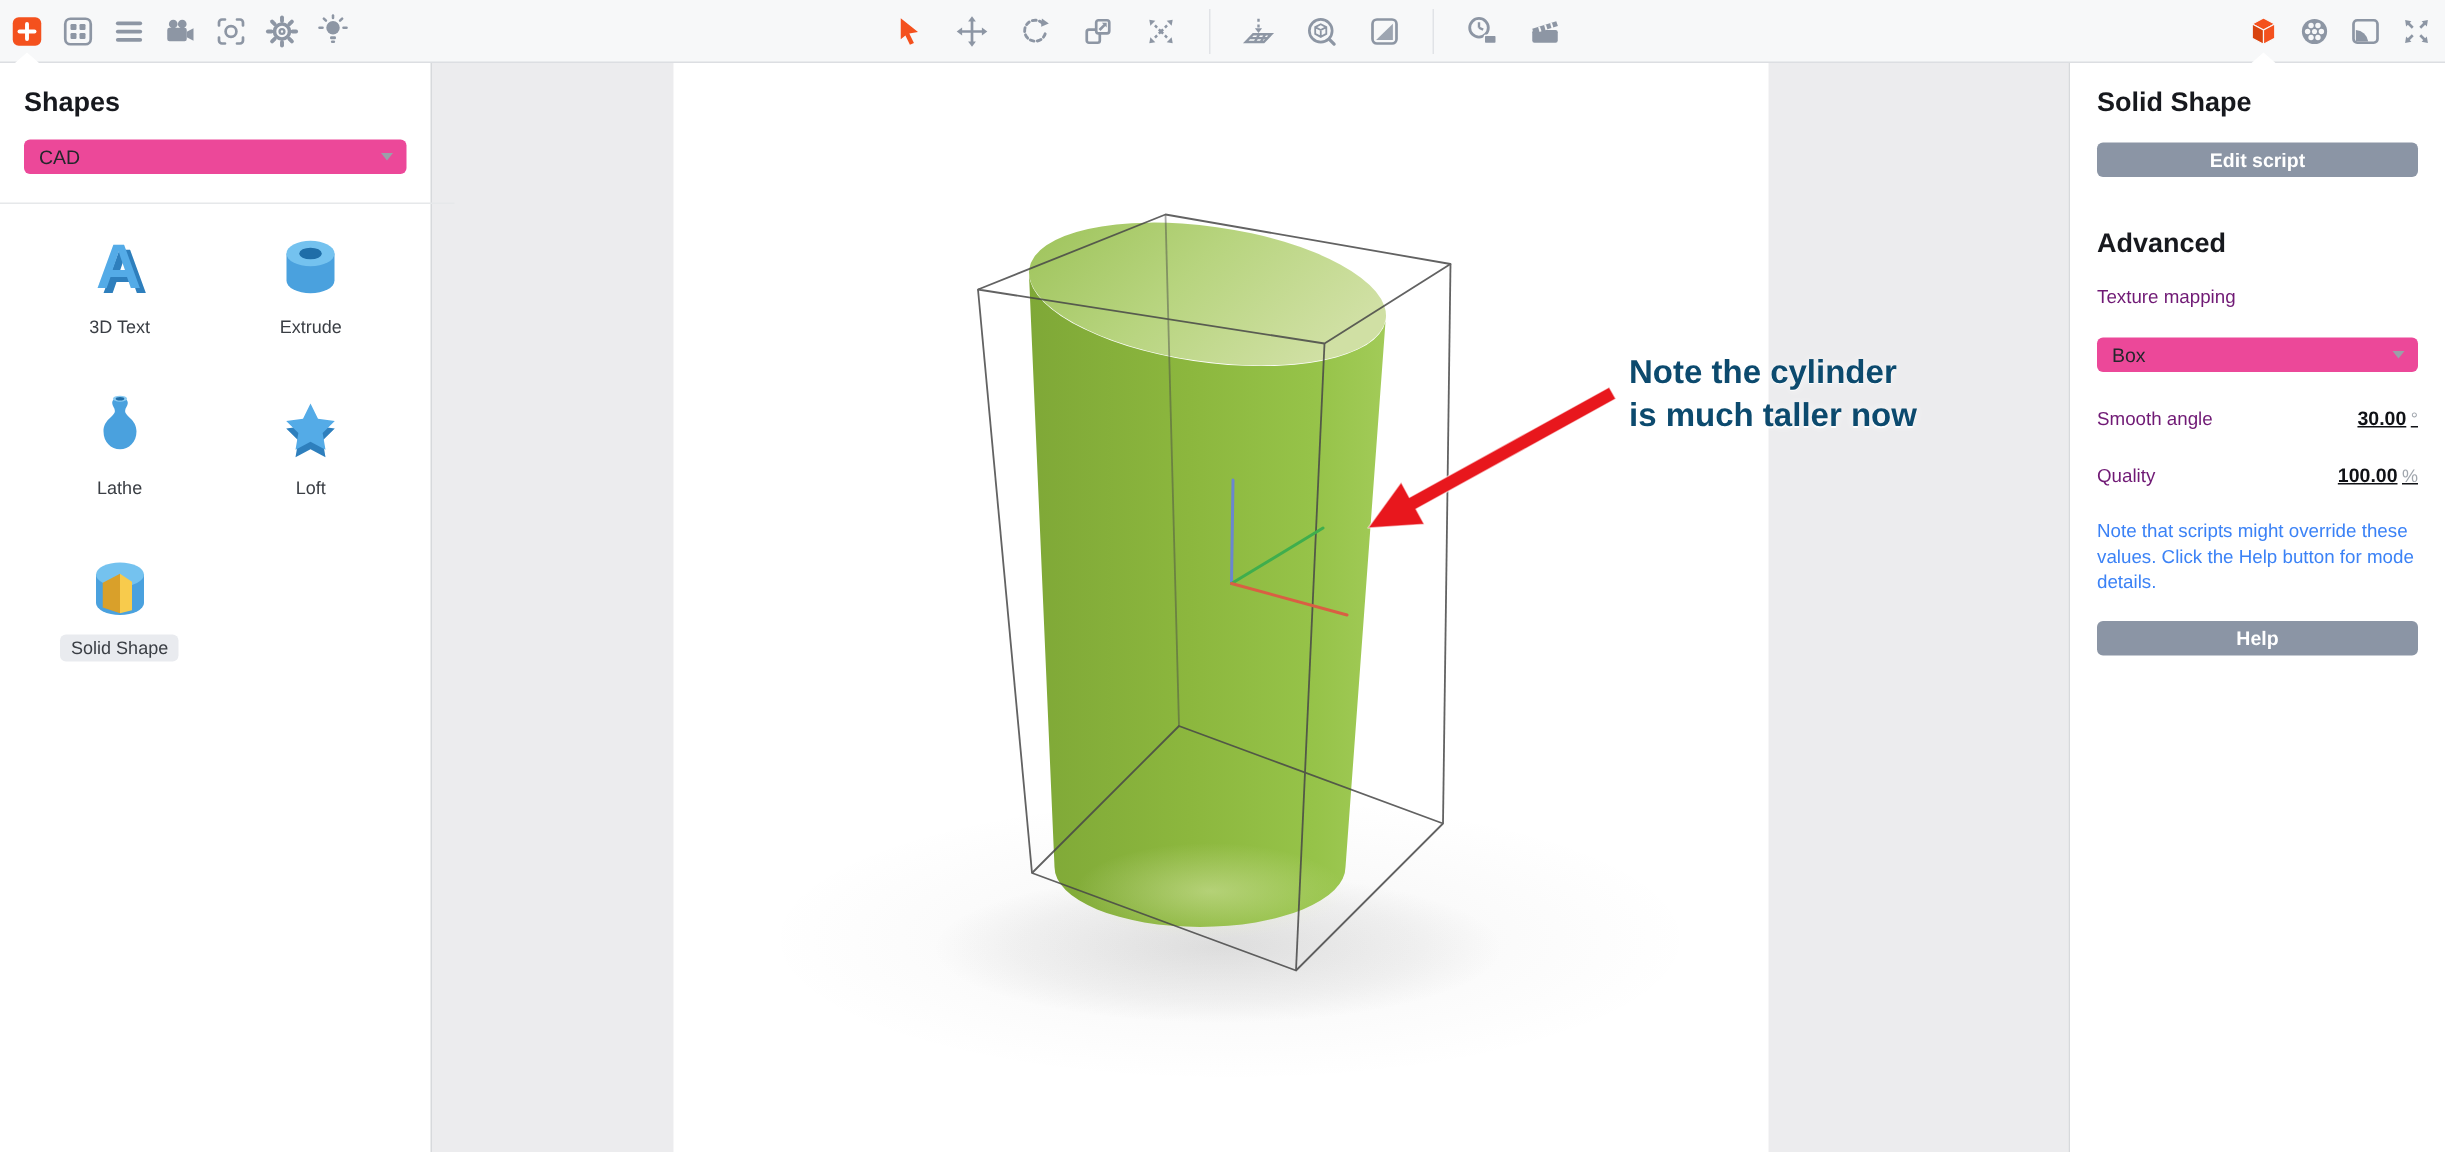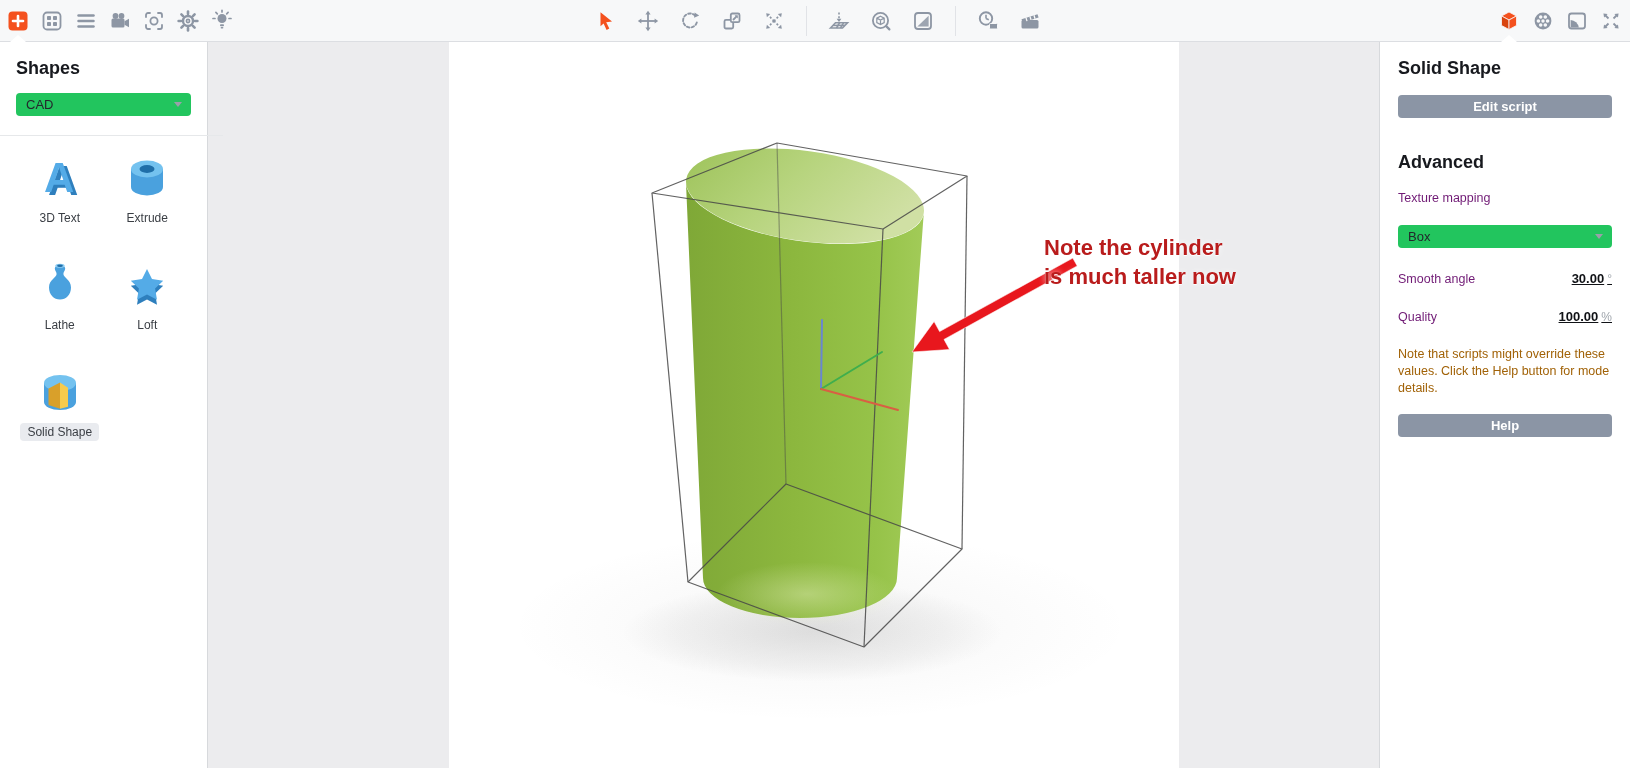--- a/index.html
+++ b/index.html
@@ -29,27 +29,27 @@
   .caret {
     position:absolute; top:35px; width:0; height:0; z-index:6;
     border-left:8px solid transparent; border-right:8px solid transparent;
     border-bottom:7px solid #ffffff;
   }
   .caret.left-caret  { left:10px; }
   .caret.right-caret { left:1501px; }
 
   
   .left-panel {
-    position:absolute; top:42px; left:0; bottom:0; width:208px;
+    position:absolute; top:42px; left:0; bottom:0; width:288px;
     background:#fff; border-right:1px solid #d7d9dc; z-index:4;
   }
   .lp-inner { padding:0 16px; }
   .panel-title { font-size:18px; font-weight:bold; color:#17191e; margin:16px 0 0; }
   .dropdown {
-    position:relative; height:23px; background:#22c55e; border-radius:4px;
+    position:relative; height:23px; background:#ec4899; border-radius:4px;
     display:flex; align-items:center; padding:0 10px; font-size:13px; color:#24272c;
     cursor:pointer; margin-top:14px;
   }
   .dd-chevron {
     position:absolute; right:9px; top:9px; width:0; height:0;
     border-left:4px solid transparent; border-right:4px solid transparent;
     border-top:5px solid #9aa0a9;
   }
   .lp-divider { border:none; border-top:1px solid #e6e8ea; margin:19px -16px 0; }
   .shape-grid {
@@ -65,22 +65,22 @@
   }
   .shape-item.selected .shape-label { background:#e9ebef; }
 
   
   .render-area {
     position:absolute; top:42px; left:449px; width:730px; bottom:0;
     background:#ffffff; z-index:1;
   }
   .scene-svg { position:absolute; top:42px; left:449px; width:730px; height:726px; z-index:2; }
   .annotation {
-    position:absolute; left:1044px; top:233px; z-index:3;
-    font-size:22px; line-height:29px; font-weight:bold; color:#b91c1c; white-space:nowrap;
+    position:absolute; left:1086px; top:233px; z-index:3;
+    font-size:22px; line-height:29px; font-weight:bold; color:#0c4a6e; white-space:nowrap;
     text-shadow:0 1px 0 rgba(255,255,255,.9), 0 0 6px rgba(255,255,255,.85);
   }
 
   
   .right-panel {
     position:absolute; top:42px; left:1379px; right:0; bottom:0;
     background:#fff; border-left:1px solid #d7d9dc; padding:0 18px; z-index:4;
   }
   .panel-btn {
     display:block; width:100%; height:23px; background:#8b95a5; border:none;
@@ -89,21 +89,21 @@
   }
   .rp-edit { margin-top:16px; }
   .rp-advanced { margin-top:34px; }
   .field-label { font-size:12.5px; color:#701a75; margin-top:18px; }
   .rp-dd { margin-top:20px; }
   .value-row {
     display:flex; justify-content:space-between; align-items:baseline; margin-top:23px;
   }
   .value-row .val { font-size:13px; font-weight:bold; color:#101216;text-decoration:underline; }
   .value-row .unit { font-size:12px; font-weight:normal; color:#a0a6ad; margin-left:3px; }
-  .rp-note { margin-top:22px; font-size:12.5px; line-height:17px; color:#a16207; }
+  .rp-note { margin-top:22px; font-size:12.5px; line-height:17px; color:#3b82f6; }
   .rp-help { margin-top:17px; }
 
   svg { display:block; }
 </style>
 </head>
 <body>
 
 <div class="toolbar">
 
   <div class="tb-group left">

